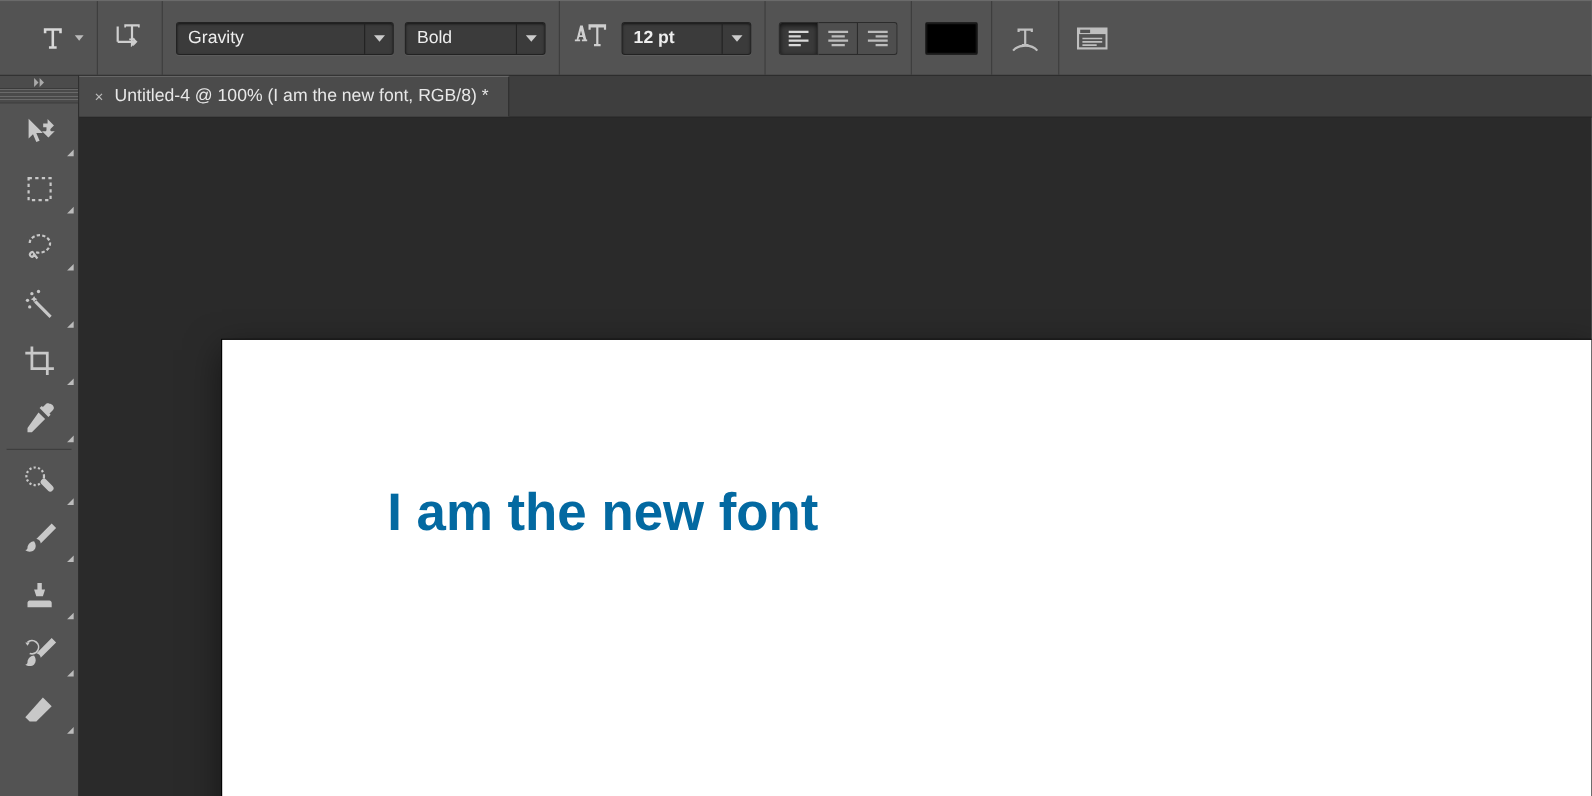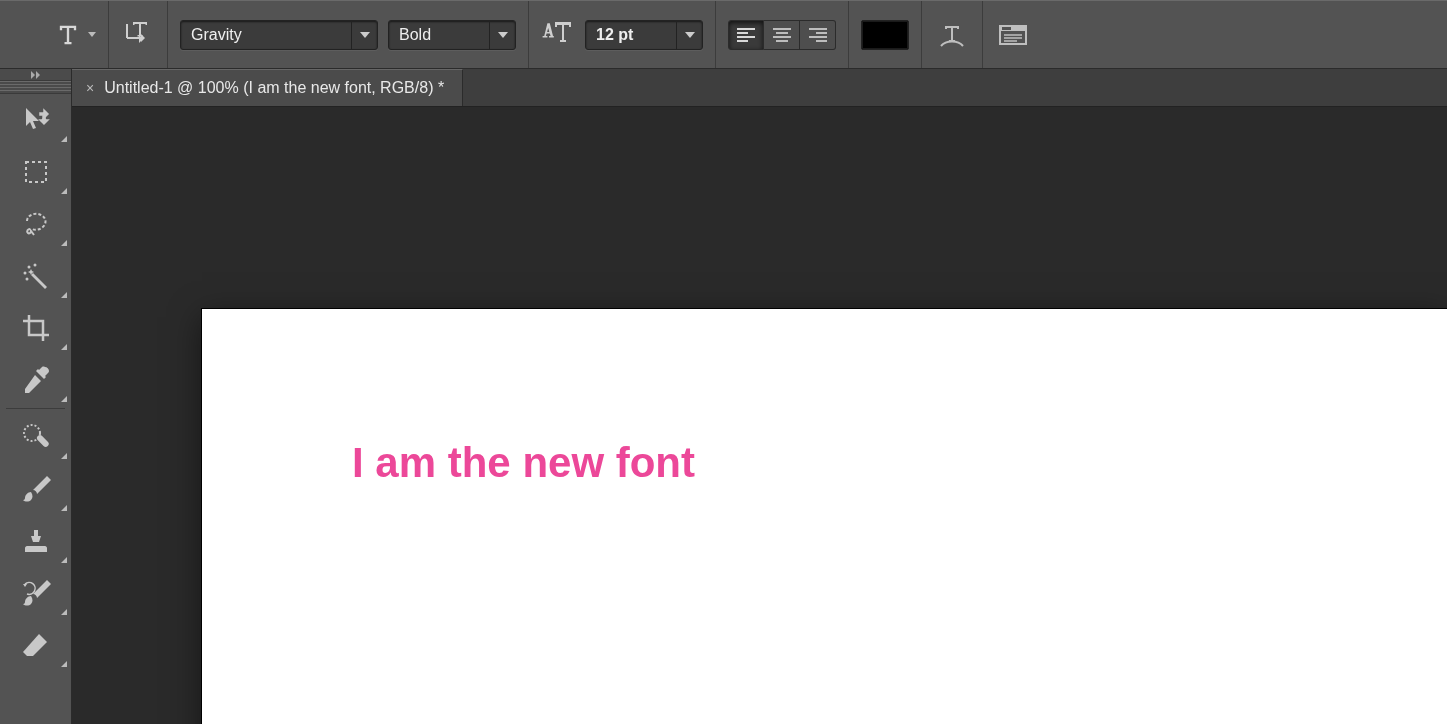--- a/index.html
+++ b/index.html
@@ -16,21 +16,21 @@
 
   
   .options-bar {
     position: absolute;
     left: 0; top: 0; right: 0;
     height: 69px;
     background: #535353;
     border-top: 1px solid #6a6a6a;
     border-bottom: 1px solid #2b2b2b;
     display: flex;
-    padding-left: 42px;
+    padding-left: 22px;
     gap: 0;
   }
   .opt-group {
     display: flex;
     align-items: center;
     height: 100%;
     padding: 0 12px;
     border-right: 1px solid #3c3c3c;
     gap: 10px;
   }
@@ -191,23 +191,23 @@
   .canvas{
     position:absolute;
     left:130px; top:202px;
     width:1245px; height:484px;
     background:#fff;
     box-shadow:0 0 0 1px #000, 0 8px 30px rgba(0,0,0,.5);
   }
   .canvas-text{
     position:absolute;
     left:150px; top:130px;
-    font-size:42px;
+    font-size:48px;
     font-weight:700;
-    color:#ec4899;
+    color:#0369a1;
     font-family: Arial, Helvetica, sans-serif;
     letter-spacing:0px;
   }
 </style>
 </head>
 <body>
 
 <div class="options-bar">
 
   <div class="opt-group">
@@ -433,21 +433,21 @@
       <div class="tool-flyout"></div>
     </div>
 
   </div>
 </div>
 
 <div class="doc-area">
   <div class="tab-bar">
     <div class="doc-tab">
       <span class="close">×</span>
-      <span class="title">Untitled-1 @ 100% (I am the new font, RGB/8) *</span>
+      <span class="title">Untitled-4 @ 100% (I am the new font, RGB/8) *</span>
     </div>
   </div>
   <div class="canvas-viewport">
     <div class="canvas">
       <div class="canvas-text">I am the new font</div>
     </div>
   </div>
 </div>
 
 </body></html>

